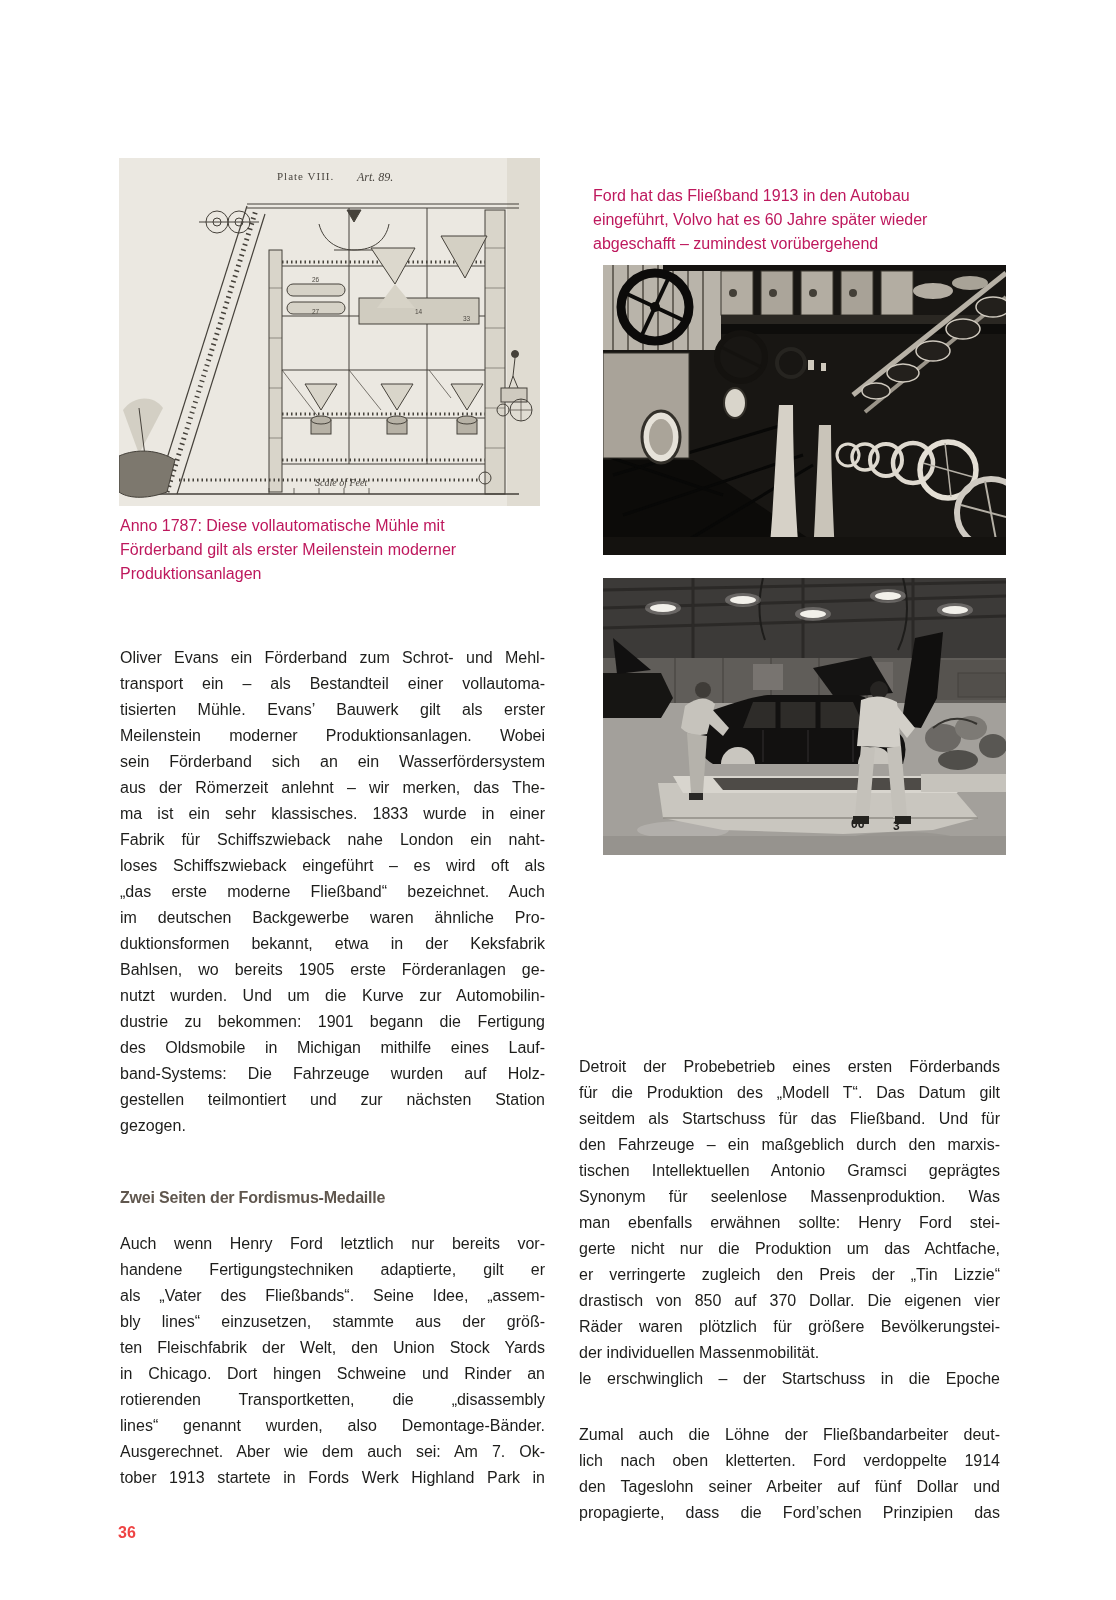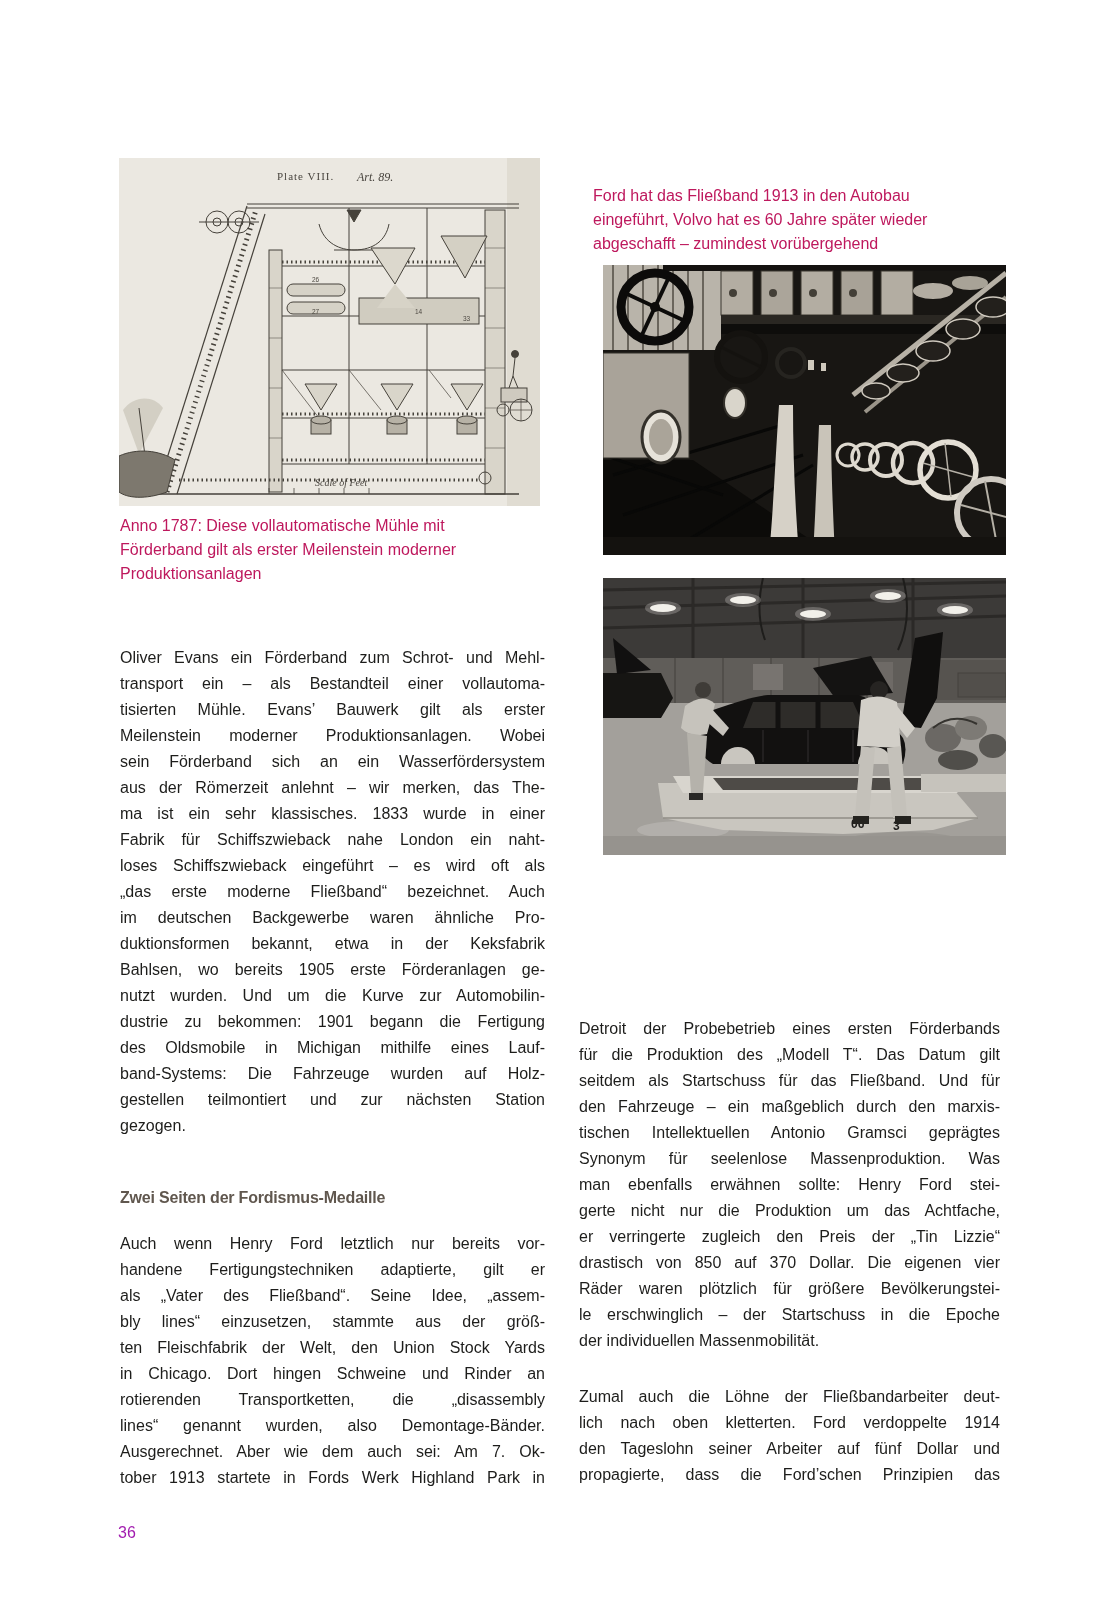--- a/index.html
+++ b/index.html
@@ -7,27 +7,27 @@
         font-family:"Liberation Sans","DejaVu Sans",sans-serif;color:#1d1d1b;}
   figure{margin:0;position:absolute;}
   .engraving{left:119px;top:158px;width:421px;height:348px;}
   .photo1{left:603px;top:265px;width:403px;height:290px;}
   .photo2{left:603px;top:578px;width:403px;height:277px;}
   .caption{position:absolute;font-size:16px;line-height:24px;color:#be185d;}
   .mill-caption{left:120px;top:514px;width:440px;}
   .right-caption{left:593px;top:184px;width:410px;}
   .col{position:absolute;font-size:16px;line-height:26px;color:#1d1d1b;}
   .left-col{left:120px;top:645px;width:425px;}
-  .right-col{left:579px;top:1016px;width:421px;}
+  .right-col{left:579px;top:1054px;width:421px;}
   .jline{text-align:justify;text-align-last:justify;}
   .jline.ragged{text-align-last:left;}
   .cline{text-align:left;white-space:nowrap;}
   .subhead{font-size:16px;font-weight:bold;color:#60574e;margin:44px 0 18px 0;line-height:30px;letter-spacing:-0.2px;}
   .para-gap{margin-top:30px;}
-  .page-number{position:absolute;left:118px;top:1524px;font-size:16px;font-weight:normal;color:#a21caf;}
+  .page-number{position:absolute;left:118px;top:1524px;font-size:16px;font-weight:bold;color:#ef4444;}
   svg{display:block;}
   .ser{font-family:"Liberation Serif","DejaVu Serif",serif;}
 </style>
 </head>
 <body>
 
 <div class="page">
 
   <figure class="engraving">
     <svg viewBox="0 0 421 348" width="421" height="348">
@@ -361,21 +361,21 @@
         <div class="jline">dustrie zu bekommen: 1901 begann die Fertigung</div>
         <div class="jline">des Oldsmobile in Michigan mithilfe eines Lauf-</div>
         <div class="jline">band-Systems: Die Fahrzeuge wurden auf Holz-</div>
         <div class="jline">gestellen teilmontiert und zur nächsten Station</div>
         <div class="jline ragged">gezogen.</div>
       </div>
     <h2 class="subhead">Zwei Seiten der Fordismus-Medaille</h2>
     <div class="para">
         <div class="jline">Auch wenn Henry Ford letztlich nur bereits vor-</div>
         <div class="jline">handene Fertigungstechniken adaptierte, gilt er</div>
-        <div class="jline">als „Vater des Fließband“. Seine Idee, „assem-</div>
+        <div class="jline">als „Vater des Fließbands“. Seine Idee, „assem-</div>
         <div class="jline">bly lines“ einzusetzen, stammte aus der größ-</div>
         <div class="jline">ten Fleischfabrik der Welt, den Union Stock Yards</div>
         <div class="jline">in Chicago. Dort hingen Schweine und Rinder an</div>
         <div class="jline">rotierenden Transportketten, die „disassembly</div>
         <div class="jline">lines“ genannt wurden, also Demontage-Bänder.</div>
         <div class="jline">Ausgerechnet. Aber wie dem auch sei: Am 7. Ok-</div>
         <div class="jline">tober 1913 startete in Fords Werk Highland Park in</div>
       </div>
   </div>
 
@@ -385,22 +385,22 @@
         <div class="jline">für die Produktion des „Modell T“. Das Datum gilt</div>
         <div class="jline">seitdem als Startschuss für das Fließband. Und für</div>
         <div class="jline">den Fahrzeuge – ein maßgeblich durch den marxis-</div>
         <div class="jline">tischen Intellektuellen Antonio Gramsci geprägtes</div>
         <div class="jline">Synonym für seelenlose Massenproduktion. Was</div>
         <div class="jline">man ebenfalls erwähnen sollte: Henry Ford stei-</div>
         <div class="jline">gerte nicht nur die Produktion um das Achtfache,</div>
         <div class="jline">er verringerte zugleich den Preis der „Tin Lizzie“</div>
         <div class="jline">drastisch von 850 auf 370 Dollar. Die eigenen vier</div>
         <div class="jline">Räder waren plötzlich für größere Bevölkerungstei-</div>
+        <div class="jline ragged">der individuellen Massenmobilität.</div>
         <div class="jline">le erschwinglich – der Startschuss in die Epoche</div>
-        <div class="jline ragged">der individuellen Massenmobilität.</div>
       </div>
     <div class="para para-gap">
         <div class="jline">Zumal auch die Löhne der Fließbandarbeiter deut-</div>
         <div class="jline">lich nach oben kletterten. Ford verdoppelte 1914</div>
         <div class="jline">den Tageslohn seiner Arbeiter auf fünf Dollar und</div>
         <div class="jline">propagierte, dass die Ford’schen Prinzipien das</div>
       </div>
   </div>
 
   <div class="page-number">36</div>

